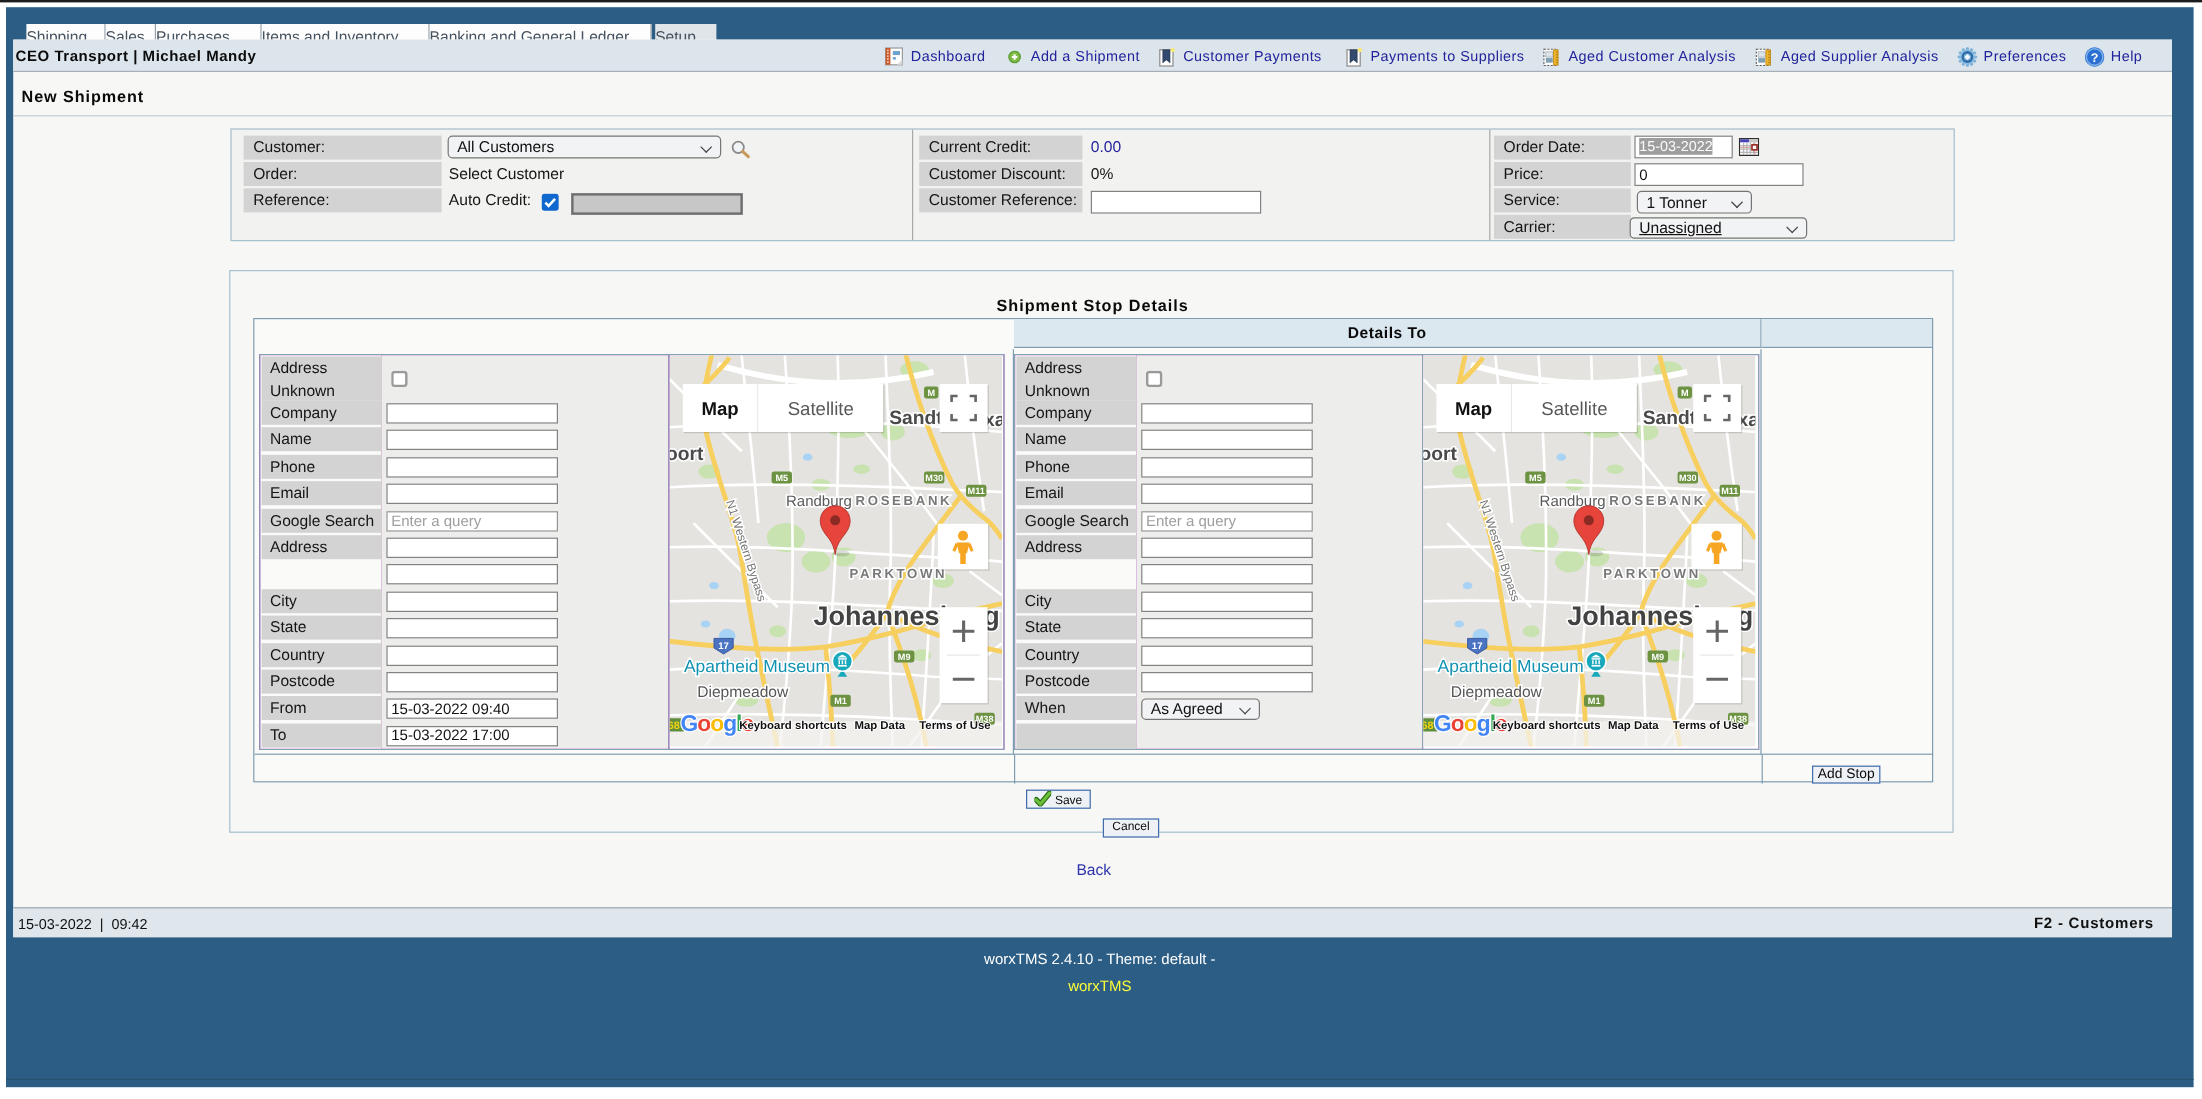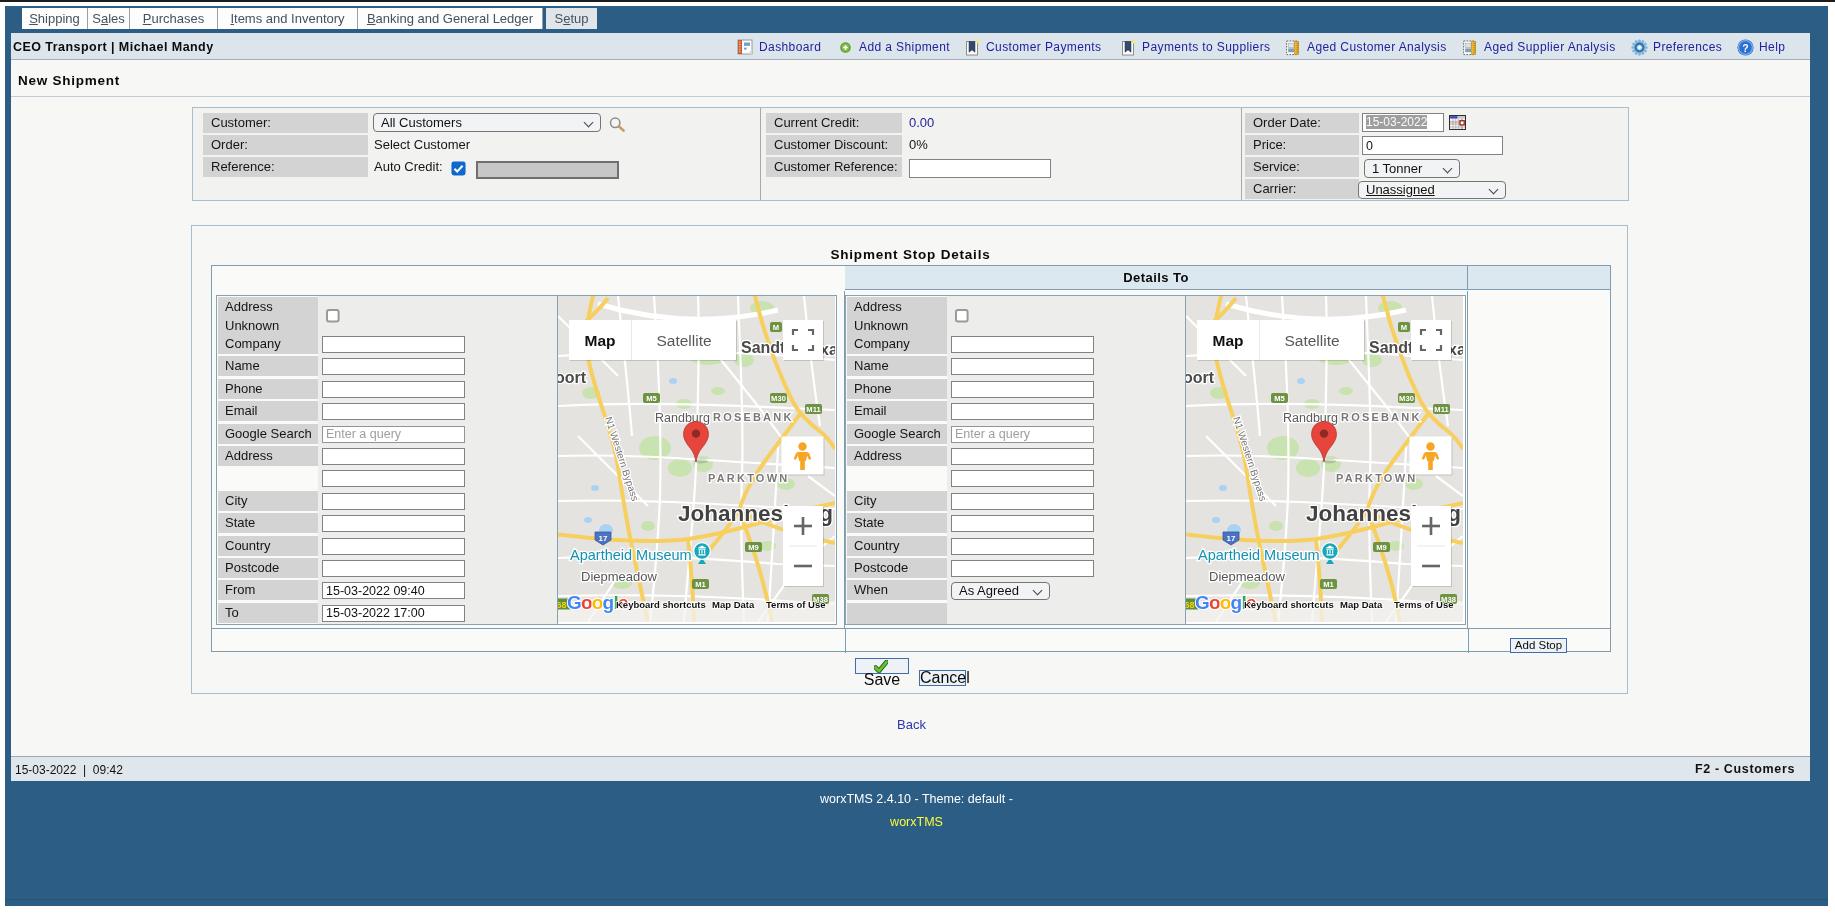--- a/index.html
+++ b/index.html
@@ -1,19 +1,19 @@
 <!DOCTYPE html>
 <html><head>
 <meta charset="utf-8">
 <style>
 *{margin:0;padding:0;box-sizing:border-box;}
 html,body{width:1835px;height:916px;background:#ffffff;font-family:"Liberation Sans",sans-serif;}
 .topline{position:absolute;left:0;top:0;width:1835px;height:2px;background:#1c1c1c;}
 .shell{position:absolute;left:5px;top:6px;width:1823px;height:900px;background:#2b5d85;}
-.tab{position:absolute;top:2px;height:21px;background:#fdfdfd;border-right:1px solid #98a2aa;color:#45525f;font-size:13px;text-align:center;line-height:21px;}
+.tab{position:absolute;top:14px;height:21px;background:#fdfdfd;border-right:1px solid #98a2aa;color:#45525f;font-size:13px;line-height:21px;}
 .tab u{text-decoration:underline;}
 .inner{position:absolute;left:6px;top:27px;width:1799px;height:748px;background:#f7f7f6;}
 .bar{position:absolute;left:0;top:0;width:1799px;height:27px;background:#dce5ec;border-bottom:1px solid #a6afb7;}
 .who{position:absolute;left:2px;top:7px;font-size:12.5px;font-weight:bold;color:#0b0b0b;letter-spacing:.45px;}
 .titem{position:absolute;top:0;height:27px;}
 .titem .ic{position:absolute;left:0;top:6px;}
 .titem .tx{position:absolute;left:22px;top:7px;font-size:12px;letter-spacing:.4px;color:#22229c;white-space:nowrap;}
 .heading{position:absolute;left:7px;top:40px;font-size:13.5px;font-weight:bold;color:#0a0a0a;letter-spacing:.75px;}
 .hrule{position:absolute;left:0px;top:63px;width:1799px;height:1px;background:#c3ccd4;}
 .formbox{position:absolute;left:181px;top:74px;width:1437px;height:94px;border:1px solid #a6bfcd;background:#f2f2f1;}
@@ -27,21 +27,21 @@
 .sel .ch{position:absolute;right:7px;top:50%;width:8px;height:8px;margin-top:-6px;}
 .sel .ch:before{content:"";position:absolute;left:0;top:2px;width:6px;height:6px;border-right:1.4px solid #444;border-bottom:1.4px solid #444;transform:rotate(45deg);}
 .stopsbox{position:absolute;left:180px;top:192px;width:1437px;height:469px;border:1px solid #a6bfcd;background:#f7f7f6;}
 .stitle{position:absolute;left:0;top:21px;width:1437px;text-align:center;font-size:13.5px;font-weight:bold;color:#0a0a0a;letter-spacing:.8px;}
 .stable{position:absolute;left:19px;top:39px;width:1400px;height:387px;border:1px solid #7e9db0;background:#fafaf9;}
 .shead{position:absolute;top:0;height:24px;background:#dce8f0;border-right:1px solid #7e9db0;border-bottom:1px solid #7e9db0;font-size:13px;font-weight:bold;color:#0a0a0a;text-align:center;line-height:24px;letter-spacing:.45px;}
 .scol{position:absolute;top:25px;height:338px;border-right:1px solid #7e9db0;}
 .itable{position:absolute;left:4px;top:4px;width:621px;height:330px;border:1px solid #86a3b3;background:#a21caf;}
 .ilabel{position:absolute;left:1px;top:0;width:100px;background:#d3d3d3;font-size:13px;color:#151515;padding-left:7px;}
 .sbrow{position:absolute;left:0px;top:362px;width:1399px;height:25px;}
-.btn{position:absolute;background:#eef1f6;border:1px solid #3f6cab;font-size:16px;color:#0a0a0a;text-align:center;font-family:"Liberation Sans",sans-serif;}
+.btn{position:absolute;background:#eef1f6;border:1px solid #3f6cab;font-size:10px;color:#0a0a0a;text-align:center;font-family:"Liberation Sans",sans-serif;}
 .backlink{position:absolute;left:886px;top:684px;font-size:13px;color:#2f35ac;}
 .status{position:absolute;left:0;top:723px;width:1799px;height:25px;background:#dfe7ed;border-top:1px solid #9fa8b0;}
 .footer{position:absolute;left:0;top:775px;width:1823px;height:125px;color:#fff;}
 </style>
 </head>
 <body>
 <div class="topline"></div>
 <div class="shell">
   <div class="tab" style="left:17px;width:66px;"><u>S</u>hipping</div>
   <div class="tab" style="left:83px;width:42px;">S<u>a</u>les</div>
@@ -440,21 +440,21 @@
         <div class="sbrow" style="border-top:1px solid #7e9db0;">
           <div style="position:absolute;left:633px;top:0;height:24px;border-left:1px solid #7e9db0;"></div>
           <div style="position:absolute;left:1256px;top:0;height:24px;border-left:1px solid #7e9db0;"></div>
           <div class="btn" style="left:1298px;top:9px;width:57px;height:15px;line-height:13px;font-size:11.5px;">Add Stop</div>
         </div>
       </div>
       <div class="btn" style="left:663px;top:432px;width:54px;height:16px;line-height:14px;"><svg width="14" height="13" viewBox="0 0 14 13" style="vertical-align:-2px;margin-right:3px;">
             <path d="M1.5,7.5 L5,11 L12.5,2" stroke="#2c6e14" stroke-width="4.6" fill="none" stroke-linecap="round" stroke-linejoin="round"></path>
             <path d="M1.5,7.5 L5,11 L12.5,2" stroke="#6cc03a" stroke-width="2.6" fill="none" stroke-linecap="round" stroke-linejoin="round"></path>
           </svg>Save</div>
-      <div class="btn" style="left:727px;top:444px;width:47px;height:16px;line-height:14px;">Cancel</div>
+      <div class="btn" style="left:727px;top:456px;width:47px;height:16px;line-height:14px;">Cancel</div>
     </div>
     <div class="backlink">Back</div>
     <div class="status">
       <span style="position:absolute;left:4px;top:6px;font-size:12px;color:#111;">15-03-2022&nbsp; | &nbsp;09:42</span>
       <span style="position:absolute;right:15px;top:5px;font-size:12.5px;font-weight:bold;color:#111;letter-spacing:.65px;">F2 - Customers</span>
     </div>
   </div>
   <div class="footer">
     <div style="position:absolute;left:0;top:11px;width:1823px;text-align:center;font-size:12.5px;">worxTMS 2.4.10 - Theme: default -</div>
     <div style="position:absolute;left:0;top:34px;width:1823px;text-align:center;font-size:12.5px;color:#fdfd38;">worxTMS</div>

